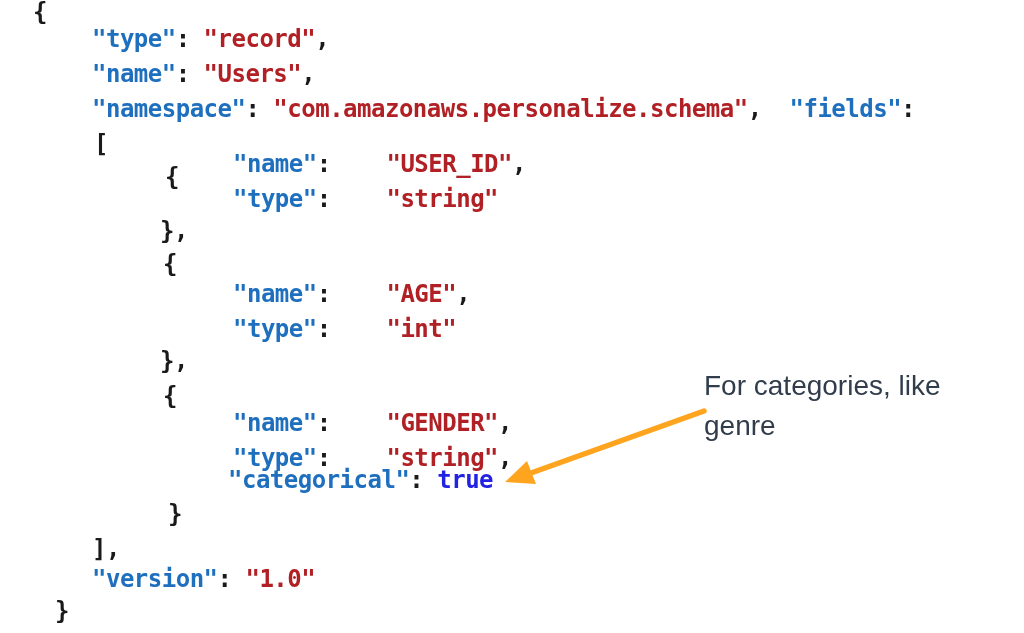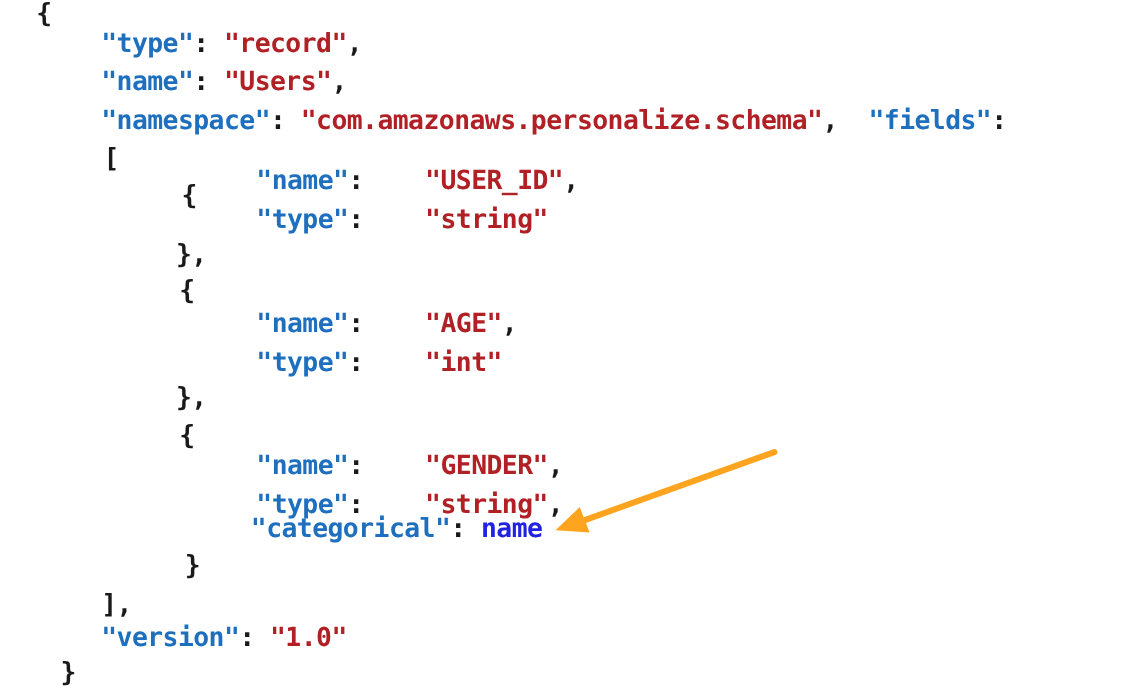--- a/index.html
+++ b/index.html
@@ -55,26 +55,30 @@
       <div class="code-line" style="left: 233px; top: 152px;"><span style="color: rgb(30, 111, 190);">"name"</span><span style="color: rgb(26, 26, 26);">:    </span><span style="color: rgb(176, 32, 37);">"USER_ID"</span><span style="color: rgb(26, 26, 26);">,</span></div>
       <div class="code-line" style="left: 233px; top: 187px;"><span style="color: rgb(30, 111, 190);">"type"</span><span style="color: rgb(26, 26, 26);">:    </span><span style="color: rgb(176, 32, 37);">"string"</span></div>
       <div class="code-line" style="left: 160px; top: 219px;"><span style="color: rgb(26, 26, 26);">},</span></div>
       <div class="code-line" style="left: 163px; top: 252px;"><span style="color: rgb(26, 26, 26);">{</span></div>
       <div class="code-line" style="left: 233px; top: 282px;"><span style="color: rgb(30, 111, 190);">"name"</span><span style="color: rgb(26, 26, 26);">:    </span><span style="color: rgb(176, 32, 37);">"AGE"</span><span style="color: rgb(26, 26, 26);">,</span></div>
       <div class="code-line" style="left: 233px; top: 317px;"><span style="color: rgb(30, 111, 190);">"type"</span><span style="color: rgb(26, 26, 26);">:    </span><span style="color: rgb(176, 32, 37);">"int"</span></div>
       <div class="code-line" style="left: 160px; top: 349px;"><span style="color: rgb(26, 26, 26);">},</span></div>
       <div class="code-line" style="left: 163px; top: 384px;"><span style="color: rgb(26, 26, 26);">{</span></div>
       <div class="code-line" style="left: 233px; top: 411px;"><span style="color: rgb(30, 111, 190);">"name"</span><span style="color: rgb(26, 26, 26);">:    </span><span style="color: rgb(176, 32, 37);">"GENDER"</span><span style="color: rgb(26, 26, 26);">,</span></div>
       <div class="code-line" style="left: 233px; top: 446px;"><span style="color: rgb(30, 111, 190);">"type"</span><span style="color: rgb(26, 26, 26);">:    </span><span style="color: rgb(176, 32, 37);">"string"</span><span style="color: rgb(26, 26, 26);">,</span></div>
-      <div class="code-line" style="left: 228px; top: 468px;"><span style="color: rgb(30, 111, 190);">"categorical"</span><span style="color: rgb(26, 26, 26);">: </span><span style="color: rgb(34, 34, 226);">name</span></div>
+      <div class="code-line" style="left: 228px; top: 468px;"><span style="color: rgb(30, 111, 190);">"categorical"</span><span style="color: rgb(26, 26, 26);">: </span><span style="color: rgb(34, 34, 226);">true</span></div>
       <div class="code-line" style="left: 168px; top: 502px;"><span style="color: rgb(26, 26, 26);">}</span></div>
       <div class="code-line" style="left: 92px; top: 537px;"><span style="color: rgb(26, 26, 26);">],</span></div>
       <div class="code-line" style="left: 92px; top: 567px;"><span style="color: rgb(30, 111, 190);">"version"</span><span style="color: rgb(26, 26, 26);">: </span><span style="color: rgb(176, 32, 37);">"1.0"</span></div>
       <div class="code-line" style="left: 55px; top: 599px;"><span style="color: rgb(26, 26, 26);">}</span></div>
     </div>
 
   <svg class="arrow-svg" viewBox="0 0 1024 633" aria-hidden="true">
     <line x1="704" y1="411" x2="531" y2="473" stroke-width="5.5" stroke-linecap="round" stroke="#ffa41f"></line>
     <polygon points="505,482 527,461 536,484" fill="#ffa41f"></polygon>
   </svg>
 
+  <div class="annotation" style="color: rgb(50, 61, 76);">
+    <div>For categories, like</div>
+    <div>genre</div>
+  </div>
 
 </div>
 
 </body></html>

